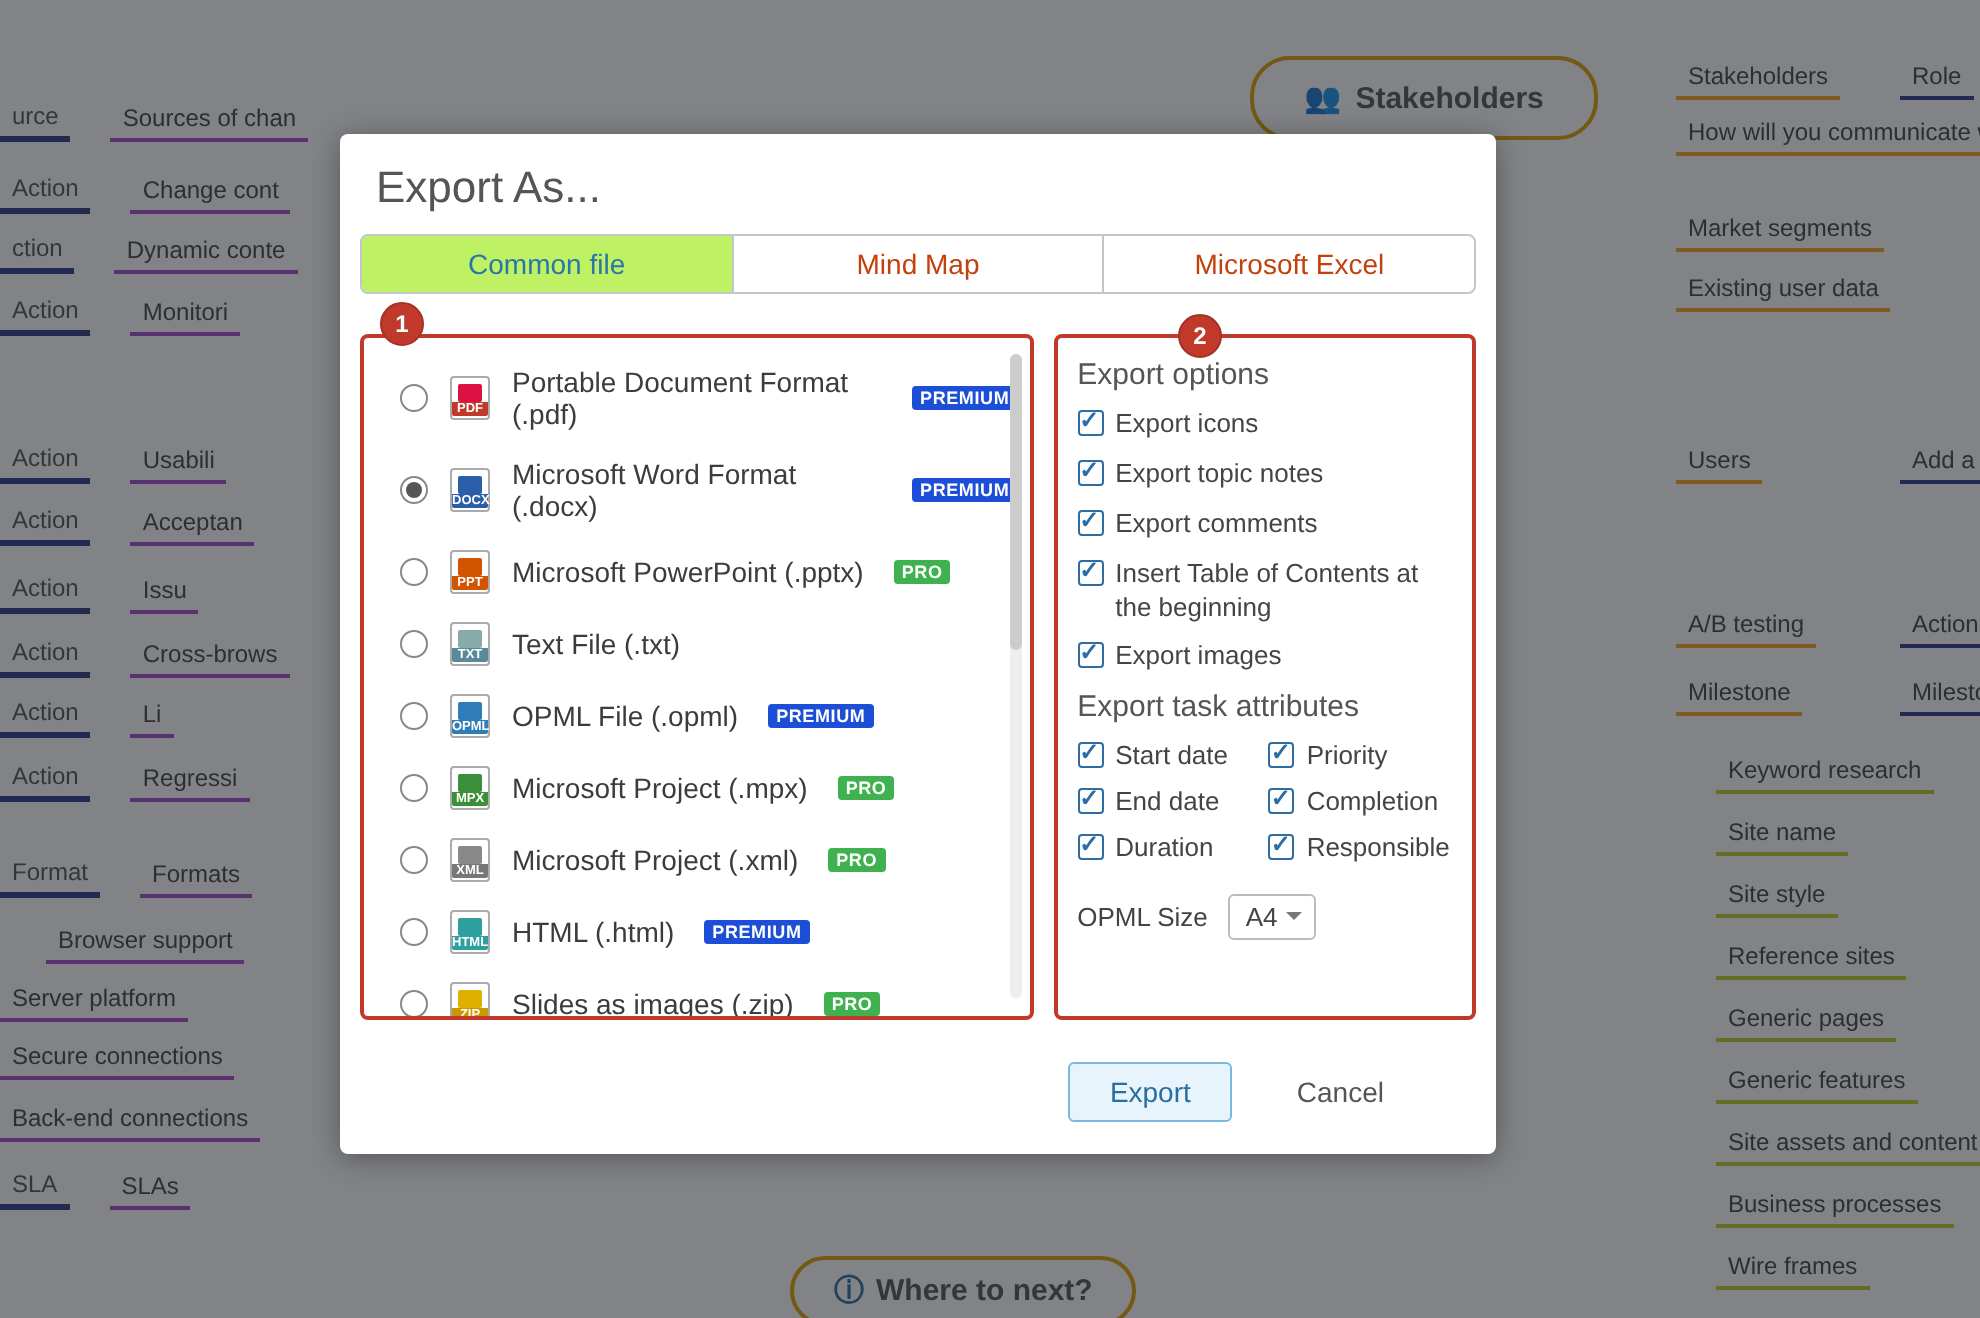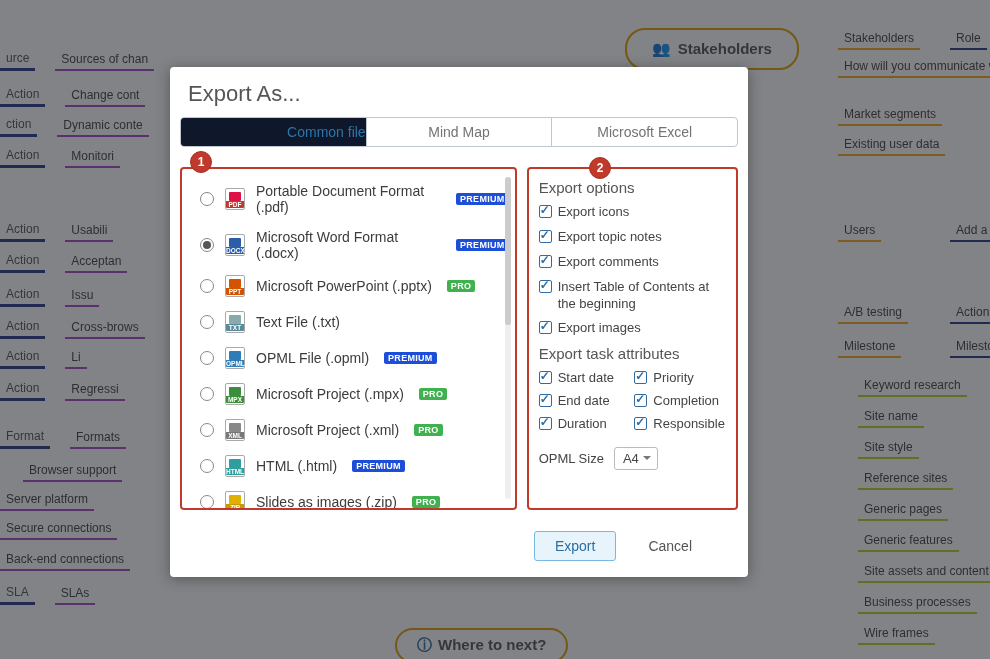--- a/index.html
+++ b/index.html
@@ -85,28 +85,27 @@
     margin:0 10px;
     border:1px solid #bfc6cc;
     border-radius:4px;
     overflow:hidden;
   }
   .tab {
     flex:1;
     text-align:center;
     padding:6px 0;
     font-size:14px;
-    color:#737373;
+    color:#c2410c;
     cursor:pointer;
   }
   .tab + .tab { border-left:1px solid #bfc6cc; }
   .tab.active {
-    background:#0f172a;
+    background:#bef264;
     color:#2a76a8;
-    text-align:right;
   }
   .modal-body {
     flex:1;
     display:flex;
     gap:0;
     padding:10px 10px 0 10px;
     position:relative;
     overflow:hidden;
   }
   

